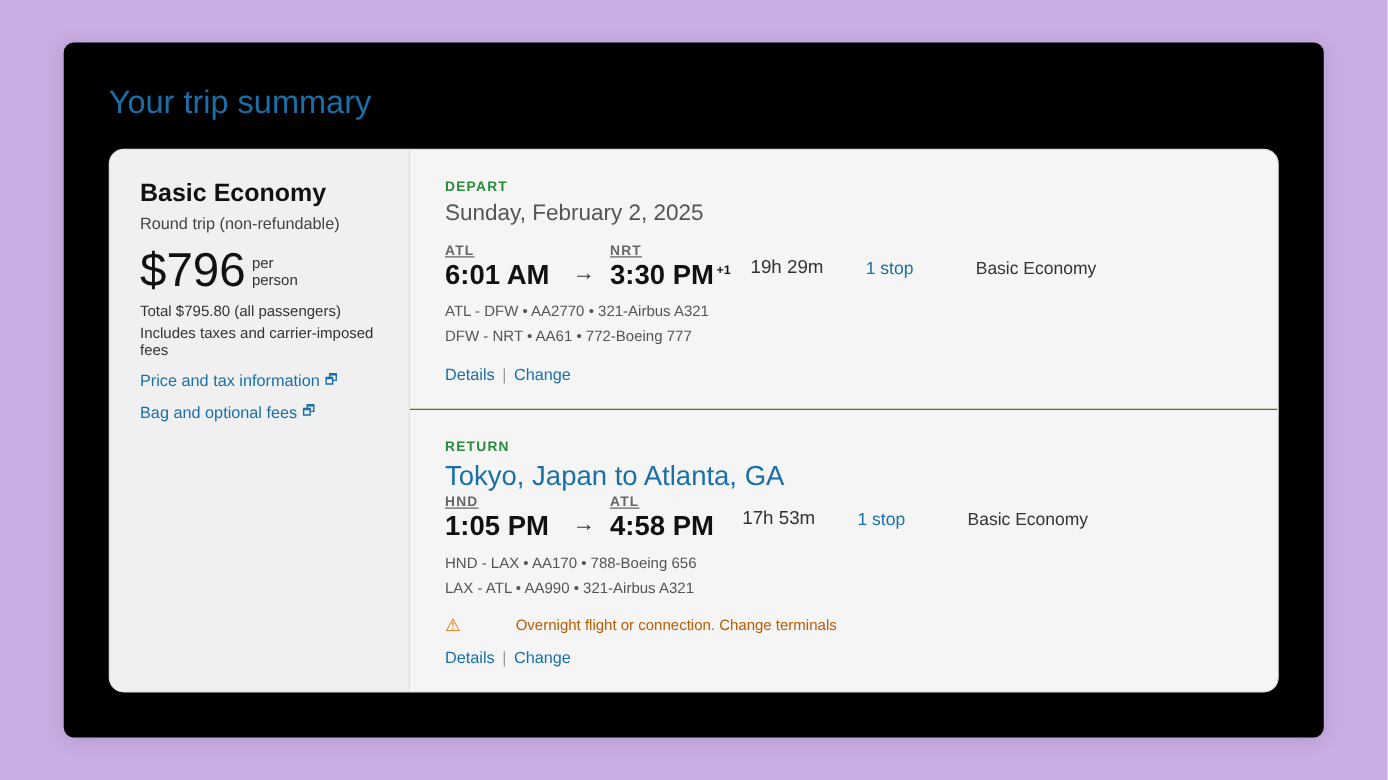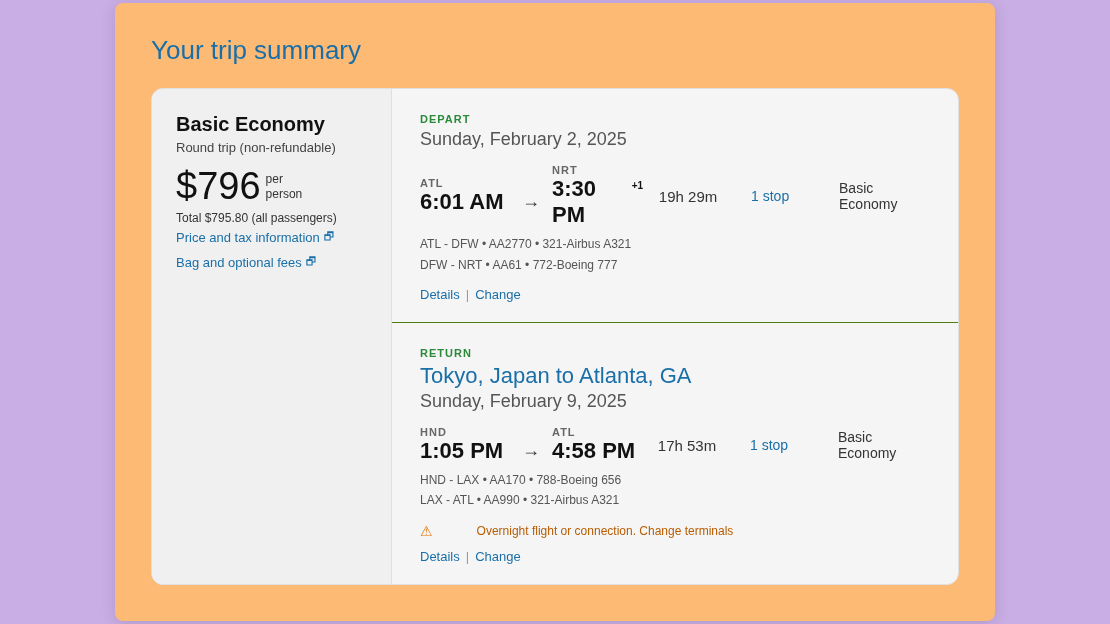--- a/index.html
+++ b/index.html
@@ -5,24 +5,24 @@
     * { box-sizing: border-box; margin: 0; padding: 0; }
     body {
       background: #c9aee5;
       display: flex;
       justify-content: center;
       align-items: center;
       min-height: 100vh;
       font-family: Arial, sans-serif;
     }
     .outer-card {
-      background: #fdba74;
+      background: #000000;
       border-radius: 8px;
       padding: 32px 36px 36px 36px;
-      width: 880px;
+      width: 1008px;
       max-width: 98vw;
       box-shadow: 0 2px 16px rgba(0,0,0,0.13);
     }
     .page-title {
       color: #1a6fa8;
       font-size: 26px;
       font-weight: 400;
       margin-bottom: 22px;
     }
     .inner-card {
@@ -130,20 +130,21 @@
       margin-bottom: 6px;
     }
     .airport-block {
       min-width: 90px;
     }
     .airport-code {
       font-size: 11px;
       color: #666;
       font-weight: 600;
       letter-spacing: 1px;
+      text-decoration: underline;
     }
     .time-value {
       font-size: 22px;
       font-weight: 600;
       color: #111;
       display: flex;
       align-items: flex-start;
       gap: 2px;
     }
     .superscript {
@@ -226,20 +227,21 @@
       <div class="fare-type">Basic Economy</div>
       <div class="round-trip-label">Round trip (non-refundable)</div>
       <div class="price-row">
         <span class="price-amount">$796</span>
         <span class="per-person">
           <span>per</span><br>
           <span>person</span>
         </span>
       </div>
       <div class="total-label">Total $795.80 (all passengers)</div>
+      <div class="includes-label">Includes taxes and carrier-imposed fees</div>
       <a class="link-item">
         <span>Price and tax information</span>
         <span class="link-icon">🗗</span>
       </a>
       <a class="link-item">
         <span>Bag and optional fees</span>
         <span class="link-icon">🗗</span>
       </a>
     </div>
 
@@ -278,21 +280,20 @@
         <div class="action-links-row">
           <span class="action-link">Details</span>
           <span class="pipe-divider">|</span>
           <span class="action-link">Change</span>
         </div>
       </div>
 
       <div class="flight-section">
         <div class="direction-label">RETURN</div>
         <div class="route-title">Tokyo, Japan to Atlanta, GA</div>
-        <div class="date-label">Sunday, February 9, 2025</div>
         <div class="flight-details-row">
           <div class="airport-block">
             <div class="airport-code">HND</div>
             <div class="time-value">
               <span>1:05 PM</span>
             </div>
           </div>
           <div class="arrow-block">→</div>
           <div class="airport-block">
             <div class="airport-code">ATL</div>

